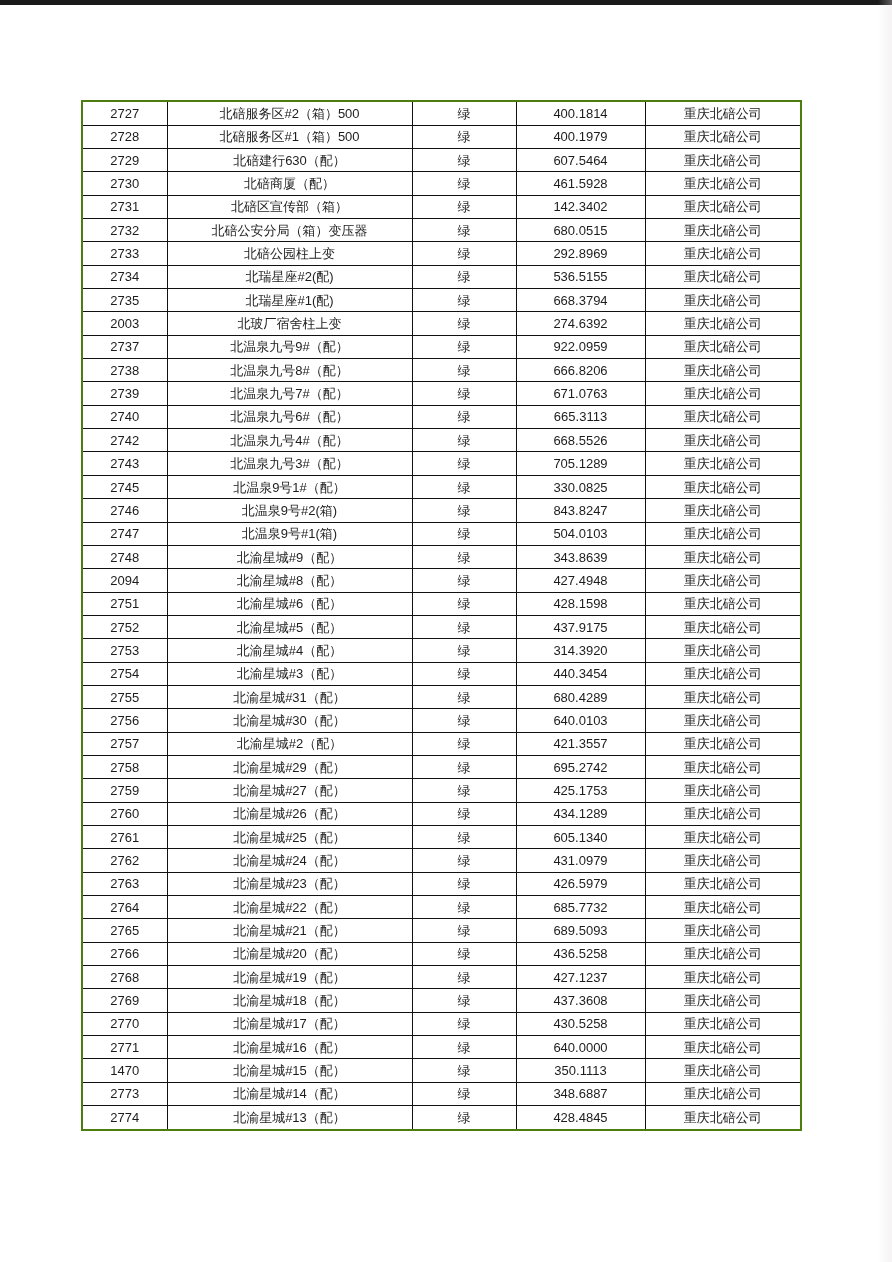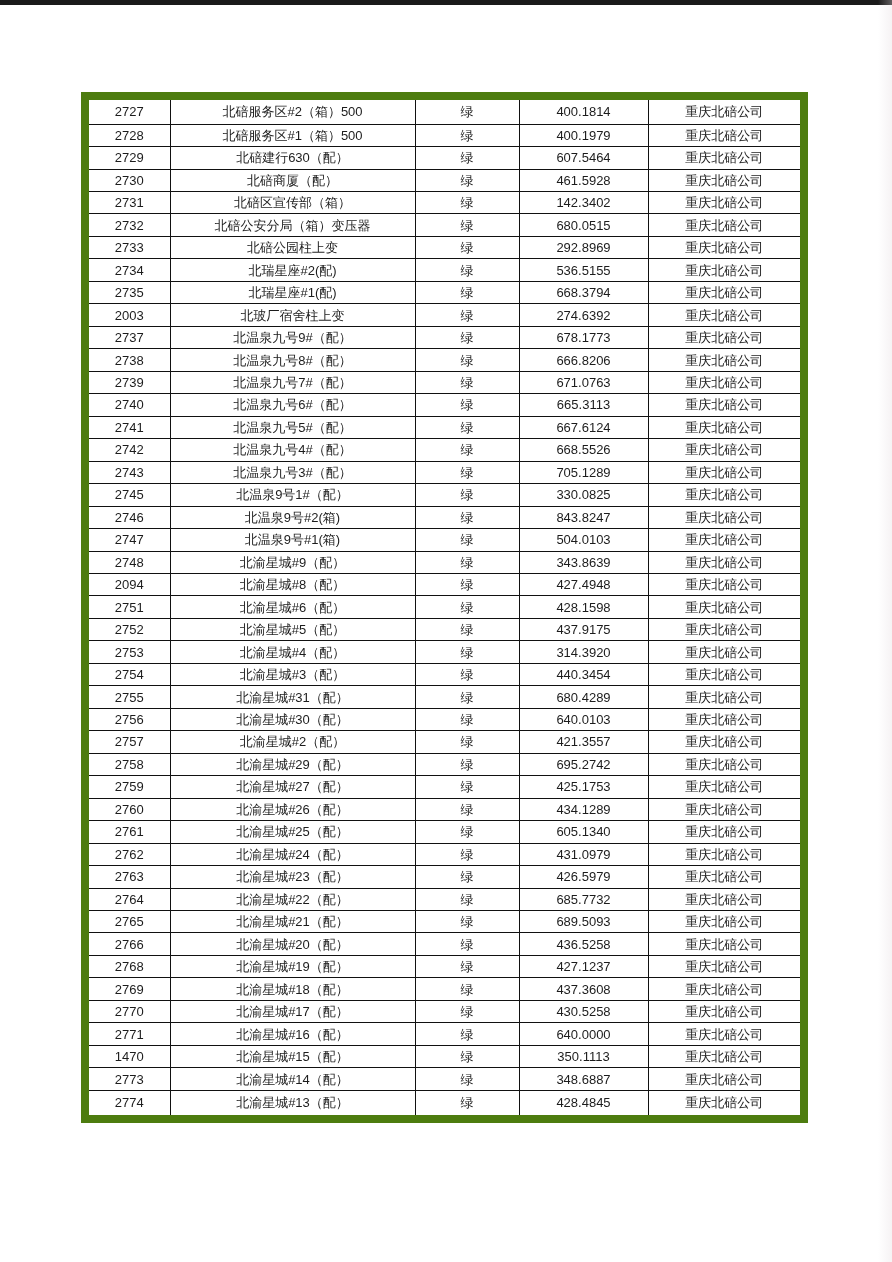--- a/index.html
+++ b/index.html
@@ -28,26 +28,26 @@
     right: 0;
     top: 0;
     width: 14px;
     height: 1262px;
     background: linear-gradient(to right, rgba(255,255,255,0), rgba(228,220,224,0.35));
     pointer-events: none;
   }
   table.data-table {
     position: absolute;
     left: 81px;
-    top: 92px;
+    top: 100px;
     width: 719px;
     height: 1031px;
     border-collapse: collapse;
     table-layout: fixed;
-    border: 8px solid #4d7c0f;
+    border: 2px solid #4d7c0f;
   }
   table.data-table td {
     border: 1px solid #111111;
     text-align: center;
     vertical-align: middle;
     font-size: 13px;
     line-height: 1;
     padding: 0 2px;
     overflow: hidden;
     white-space: nowrap;
@@ -150,21 +150,21 @@
     <td>北玻厂宿舍柱上变</td>
     <td>绿</td>
     <td>274.6392</td>
     <td>重庆北碚公司</td>
   </tr>
 
   <tr>
     <td>2737</td>
     <td>北温泉九号9#（配）</td>
     <td>绿</td>
-    <td>678.1773</td>
+    <td>922.0959</td>
     <td>重庆北碚公司</td>
   </tr>
 
   <tr>
     <td>2738</td>
     <td>北温泉九号8#（配）</td>
     <td>绿</td>
     <td>666.8206</td>
     <td>重庆北碚公司</td>
   </tr>
@@ -178,27 +178,20 @@
   </tr>
 
   <tr>
     <td>2740</td>
     <td>北温泉九号6#（配）</td>
     <td>绿</td>
     <td>665.3113</td>
     <td>重庆北碚公司</td>
   </tr>
 
-  <tr>
-    <td>2741</td>
-    <td>北温泉九号5#（配）</td>
-    <td>绿</td>
-    <td>667.6124</td>
-    <td>重庆北碚公司</td>
-  </tr>
 
   <tr>
     <td>2742</td>
     <td>北温泉九号4#（配）</td>
     <td>绿</td>
     <td>668.5526</td>
     <td>重庆北碚公司</td>
   </tr>
 
   <tr>

